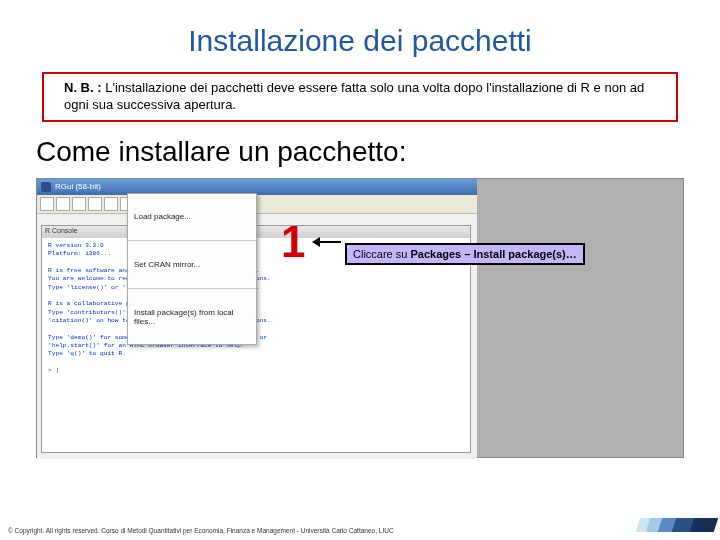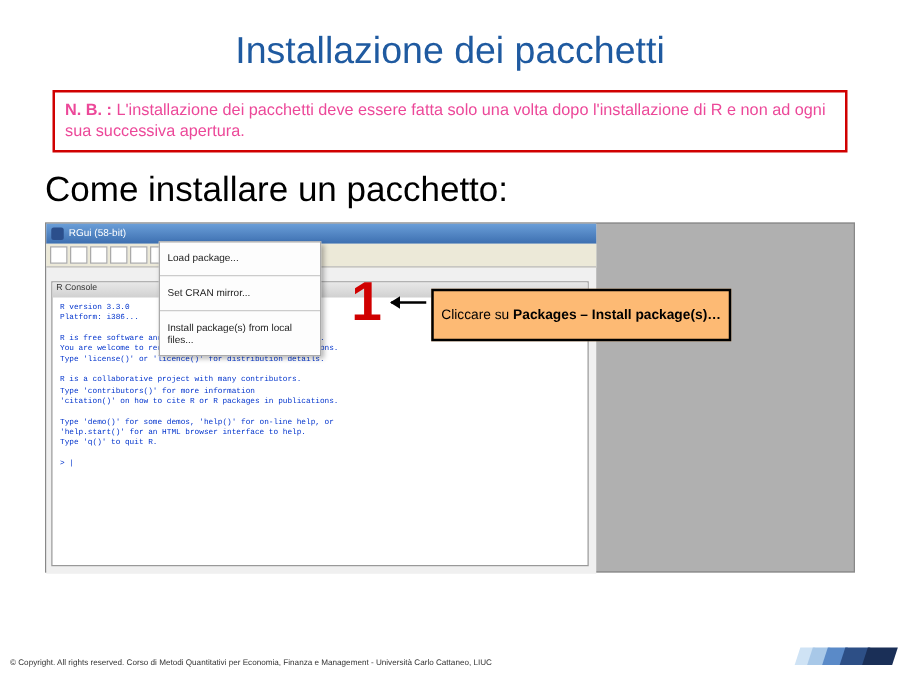--- a/index.html
+++ b/index.html
@@ -15,24 +15,24 @@
     text-align: center;
     font-size: 30px;
     color: #1f5aa0;
     font-weight: normal;
     padding: 24px 0 14px 0;
     border-radius: 14px;
   }
   .nb-box {
     margin: 0 42px 8px 42px;
     border: 2px solid #d00000;
-    padding: 6px 8px;
+    padding: 6px 20px;
     font-size: 13px;
     line-height: 1.3;
-    color: #ec4899;
+    color: #000000;
   }
   .subtitle {
     font-size: 28px;
     color: #000;
     padding: 6px 0 6px 36px;
   }
   .screenshot-area {
     margin: 4px 36px 0 36px;
     height: 280px;
     background: #b0b0b0;
@@ -116,21 +116,21 @@
     position: absolute;
     top: 14px;
     left: 90px;
     width: 130px;
     background: #fdfdfd;
     border: 1px solid #aaa;
     box-shadow: 2px 2px 4px rgba(0,0,0,0.3);
     font-size: 8px;
   }
   .dropdown .ditem {
-    padding: 8px 6px;
+    padding: 18px 6px;
     color: #222;
   }
   .dropdown .sep {
     border-top: 1px solid #ccc;
     margin: 1px 0;
   }
   .big-one {
     position: absolute;
     top: 38px;
     left: 244px;
@@ -149,26 +149,26 @@
   .arrow::before {
     content: "";
     position: absolute;
     left: -1px; top: -4px;
     border-right: 8px solid #000;
     border-top: 5px solid transparent;
     border-bottom: 5px solid transparent;
   }
   .callout {
     position: absolute;
-    top: 52px;
+    top: 64px;
     left: 308px;
     border: 2px solid #000;
-    background: #fdba74;
+    background: #c4b5fd;
     font-size: 11px;
-    padding: 13px 6px;
+    padding: 3px 6px;
     white-space: nowrap;
   }
   .footer {
     position: absolute;
     left: 8px;
     bottom: 6px;
     font-size: 6.5px;
     color: #333;
   }
   .footer-deco {

